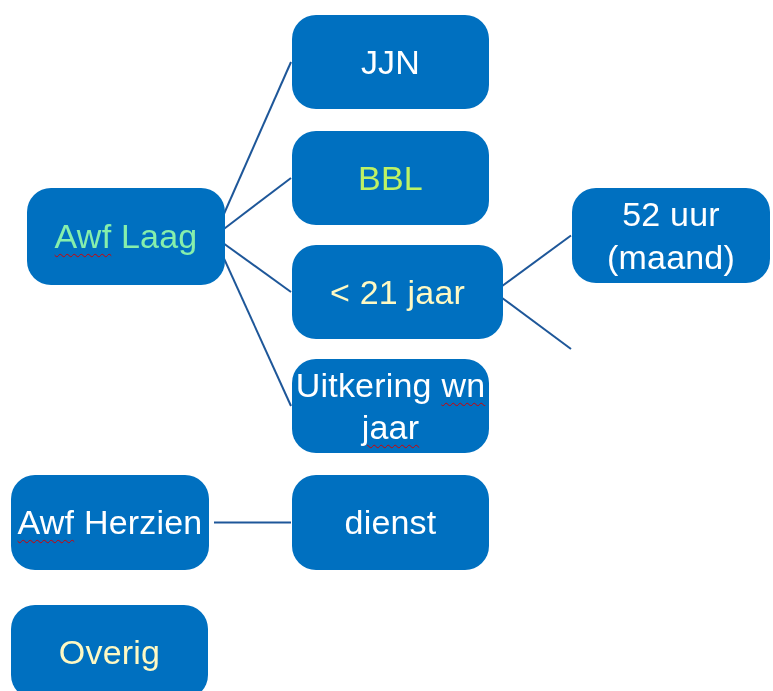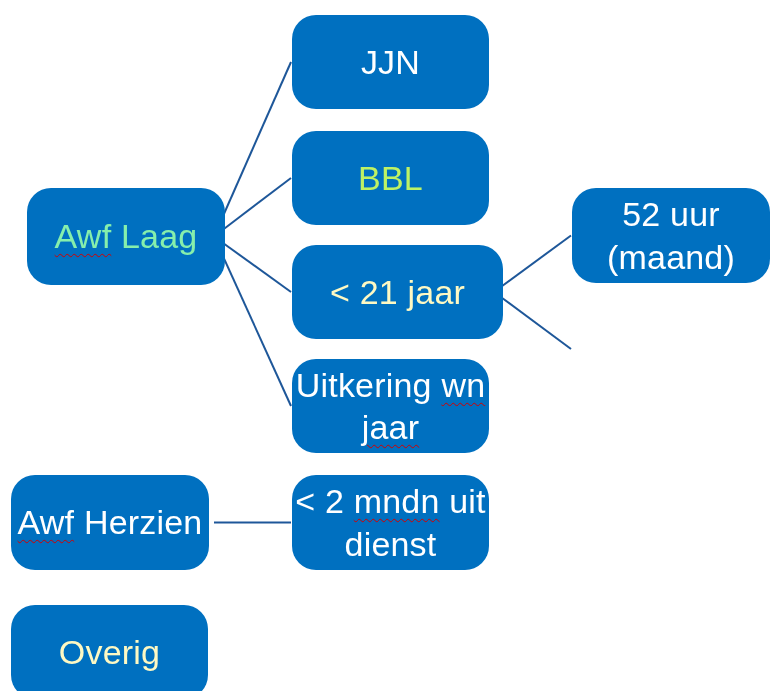--- a/index.html
+++ b/index.html
@@ -73,20 +73,19 @@
       <div class="tline"><span>BBL</span></div>
     </div>
     <div class="node" style="left: 292px; top: 245px; width: 211px; height: 94px; background: rgb(0, 112, 192); color: #fef9c3;">
       <div class="tline"><span>&lt;</span> <span>21</span> <span>jaar</span></div>
     </div>
     <div class="node" style="left: 292px; top: 359px; width: 197px; height: 94px; background: rgb(0, 112, 192); color: rgb(255, 255, 255);">
       <div class="tline"><span>Uitkering</span> <span class="sic" style="text-decoration-color: rgb(212, 0, 0);">wn</span></div>
       <div class="tline"><span class="sic" style="text-decoration-color: rgb(212, 0, 0);">jaar</span></div>
     </div>
     <div class="node" style="left: 292px; top: 475px; width: 197px; height: 95px; background: rgb(0, 112, 192); color: rgb(255, 255, 255);">
-      <div class="tline"><span>&lt;</span> <span>2</span> <span class="sic" style="text-decoration-color: rgb(212, 0, 0);">mndn</span> <span>uit</span></div>
       <div class="tline"><span>dienst</span></div>
     </div>
     <div class="node" style="left: 572px; top: 188px; width: 198px; height: 95px; background: rgb(0, 112, 192); color: rgb(255, 255, 255);">
       <div class="tline"><span>52</span> <span>uur</span></div>
       <div class="tline"><span>(maand)</span></div>
     </div>
   </div>
 
 </body></html>

